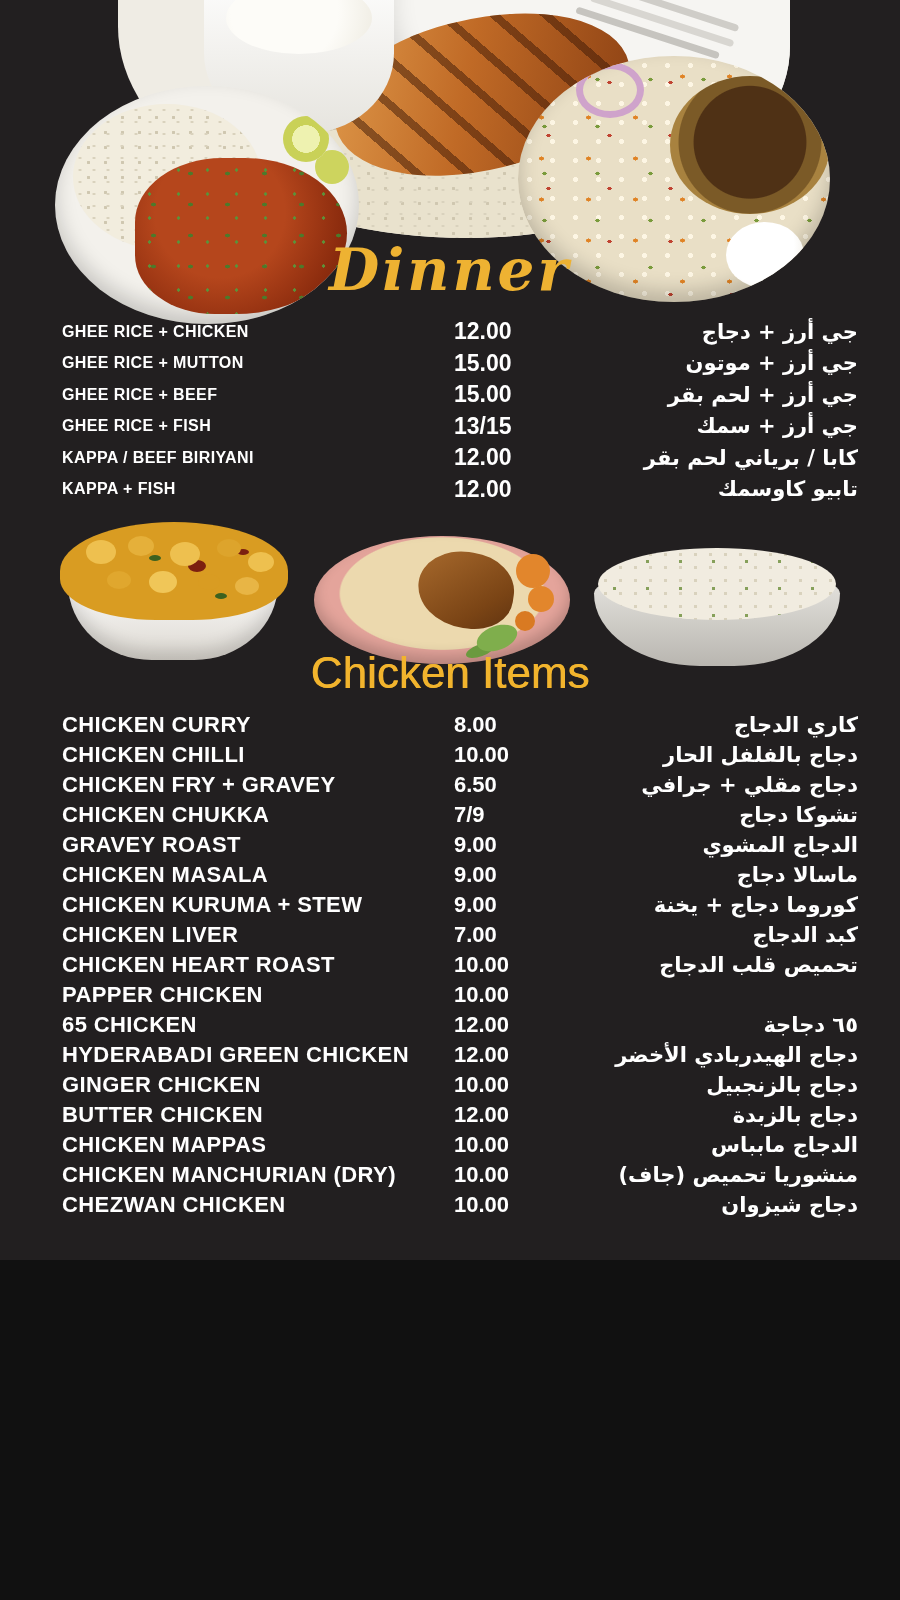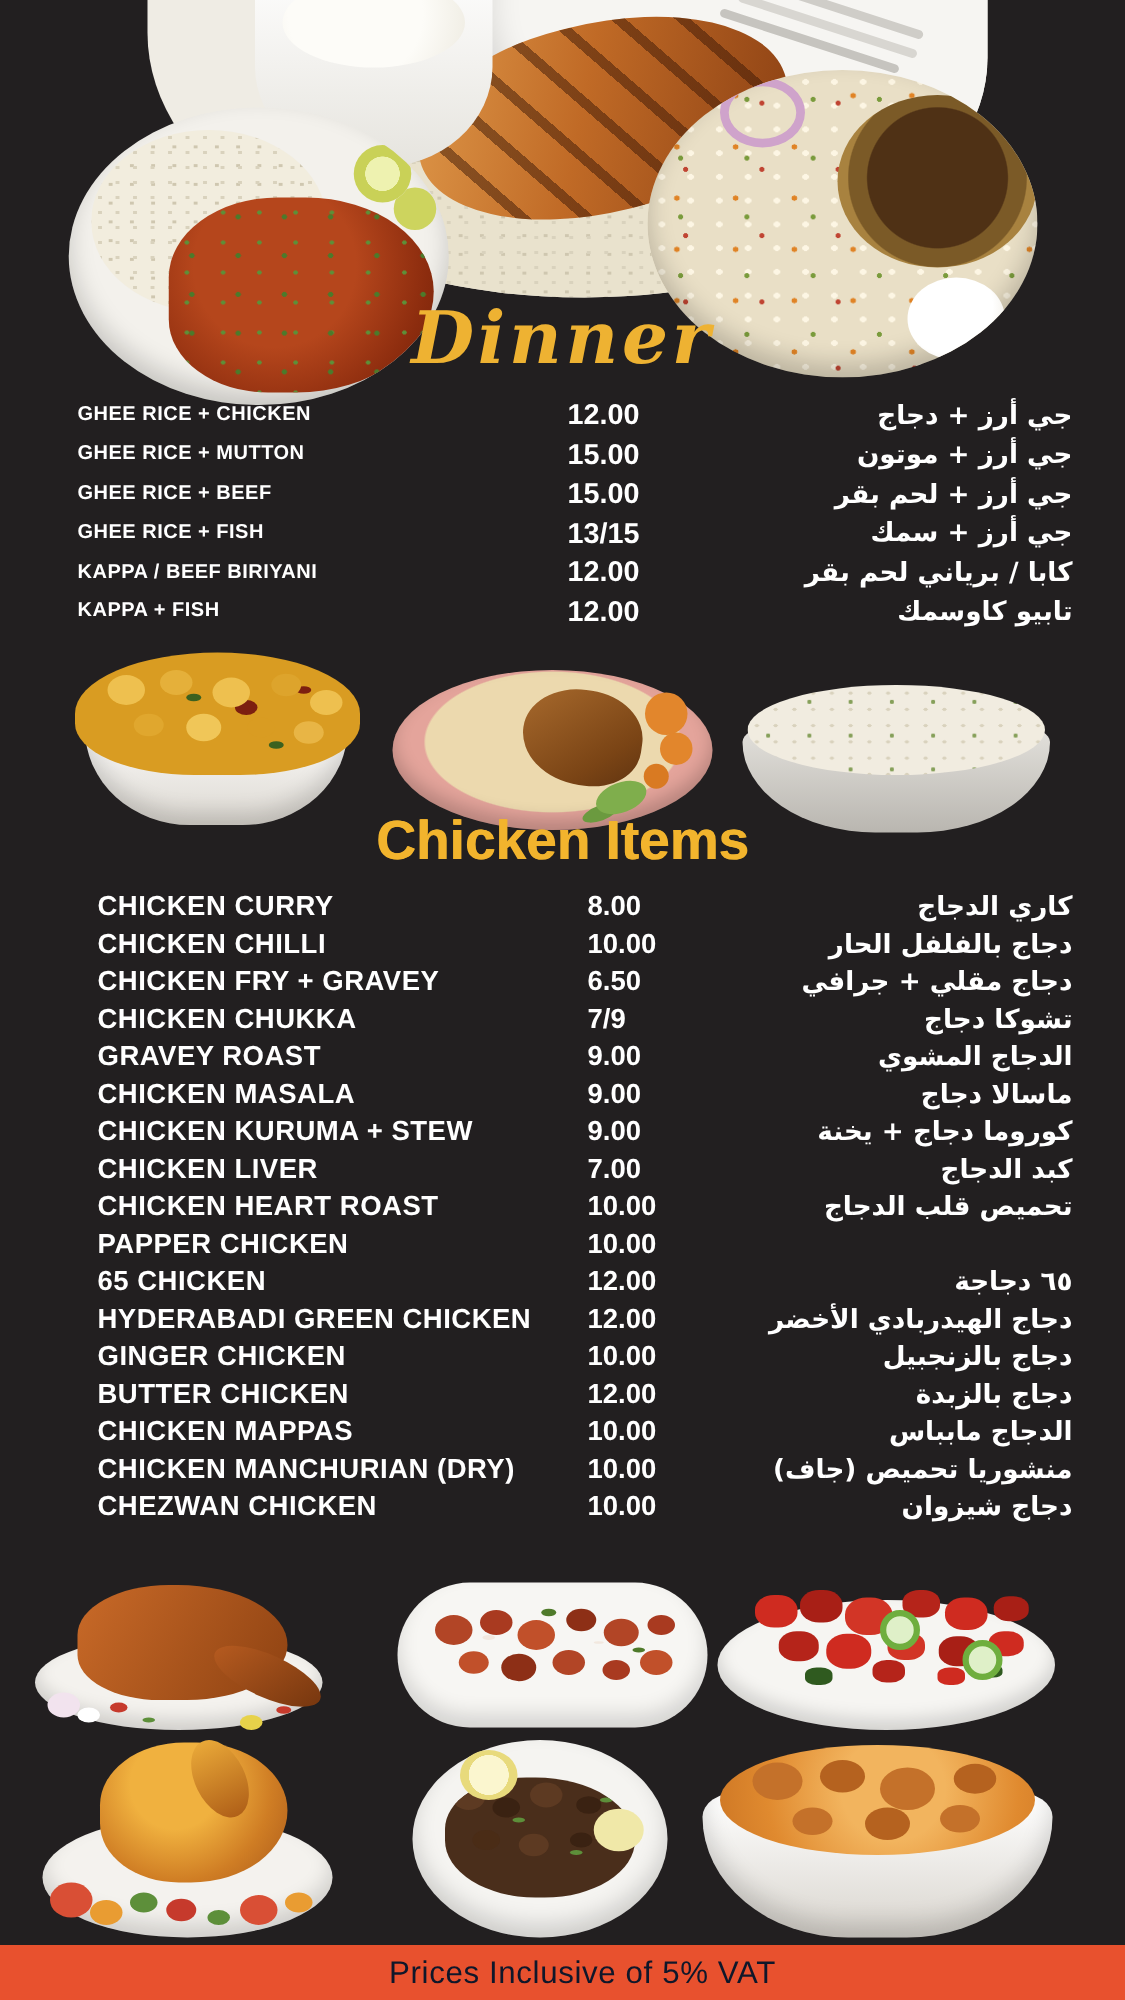--- a/index.html
+++ b/index.html
@@ -1,16 +1,16 @@
 <!DOCTYPE html>
 <html><head>
 <meta charset="utf-8">
 <style>
   html,body{margin:0;padding:0;background:#111;}
-  .menu{position:relative;width:900px;height:1600px;background:#221f20;overflow:hidden;
+  .menu{position:relative;width:900px;height:1260px;background:#221f20;overflow:hidden;
         font-family:"Liberation Sans",sans-serif;}
   .speckle{background-image:
       radial-gradient(#d9d2bd 1.5px,transparent 1.7px),
       radial-gradient(#cfc7b0 1.5px,transparent 1.7px);
     background-size:14px 12px,17px 15px;background-position:0 0,7px 6px;}
   
   .hero{position:absolute;left:118px;top:-8px;width:672px;height:246px;overflow:hidden;
         border-radius:6px 6px 48% 52%/6px 6px 78% 86%;background:#efece4;}
   .hv-plate{position:absolute;right:-70px;top:-130px;width:470px;height:310px;border-radius:50%;
         background:#f6f5f2;box-shadow:inset 0 -16px 26px rgba(0,0,0,.14);}
@@ -53,25 +53,25 @@
         background:radial-gradient(circle at 50% 48%,#4f3115 0 52%,#7b5a27 53% 66%,#a8823f 67% 78%,#8e6a2e 79% 100%);}
   .tr-egg{position:absolute;right:26px;bottom:14px;width:78px;height:66px;border-radius:50%;
         background:radial-gradient(circle at 40% 35%,#ffffff 0 58%,#e6e1d4 100%);}
   .tr-onion{position:absolute;left:58px;top:6px;width:54px;height:42px;border-radius:50%;
         border:7px solid #cfa3cb;background:transparent;}
   
   .dinner-title{position:absolute;left:0;right:0;top:236px;text-align:center;
         font-family:"DejaVu Serif",serif;font-style:italic;font-weight:bold;font-size:58px;
         letter-spacing:3px;color:#eeb232;}
   .chicken-title{position:absolute;left:0;right:0;top:648px;text-align:center;
-        font-weight:bold;font-size:44px;color:#f2b42d;text-shadow:.6px 0 0 #f2b42d;}
+        font-weight:normal;font-size:44px;color:#f2b42d;text-shadow:.6px 0 0 #f2b42d;}
   
   .list{position:absolute;left:0;right:0;}
   .list.dinner{top:316px;}
-  .list.chicken{top:710px;margin-left:16px;}
+  .list.chicken{top:710px;}
   .row{display:flex;align-items:center;padding:0 42px 0 62px;}
   .list.dinner .row{height:31.5px;}
   .list.chicken .row{height:30px;}
   .en{width:392px;font-weight:bold;font-size:16px;letter-spacing:.4px;color:#fff;white-space:nowrap;}
   .list.chicken .en{font-size:22px;}
   .price{width:92px;text-align:left;font-weight:bold;font-size:23px;color:#fff;}
   .list.chicken .price{font-size:22px;}
   .ar{flex:1;text-align:right;font-family:"DejaVu Sans",sans-serif;font-weight:bold;
       font-size:21px;color:#fff;white-space:nowrap;}
   

